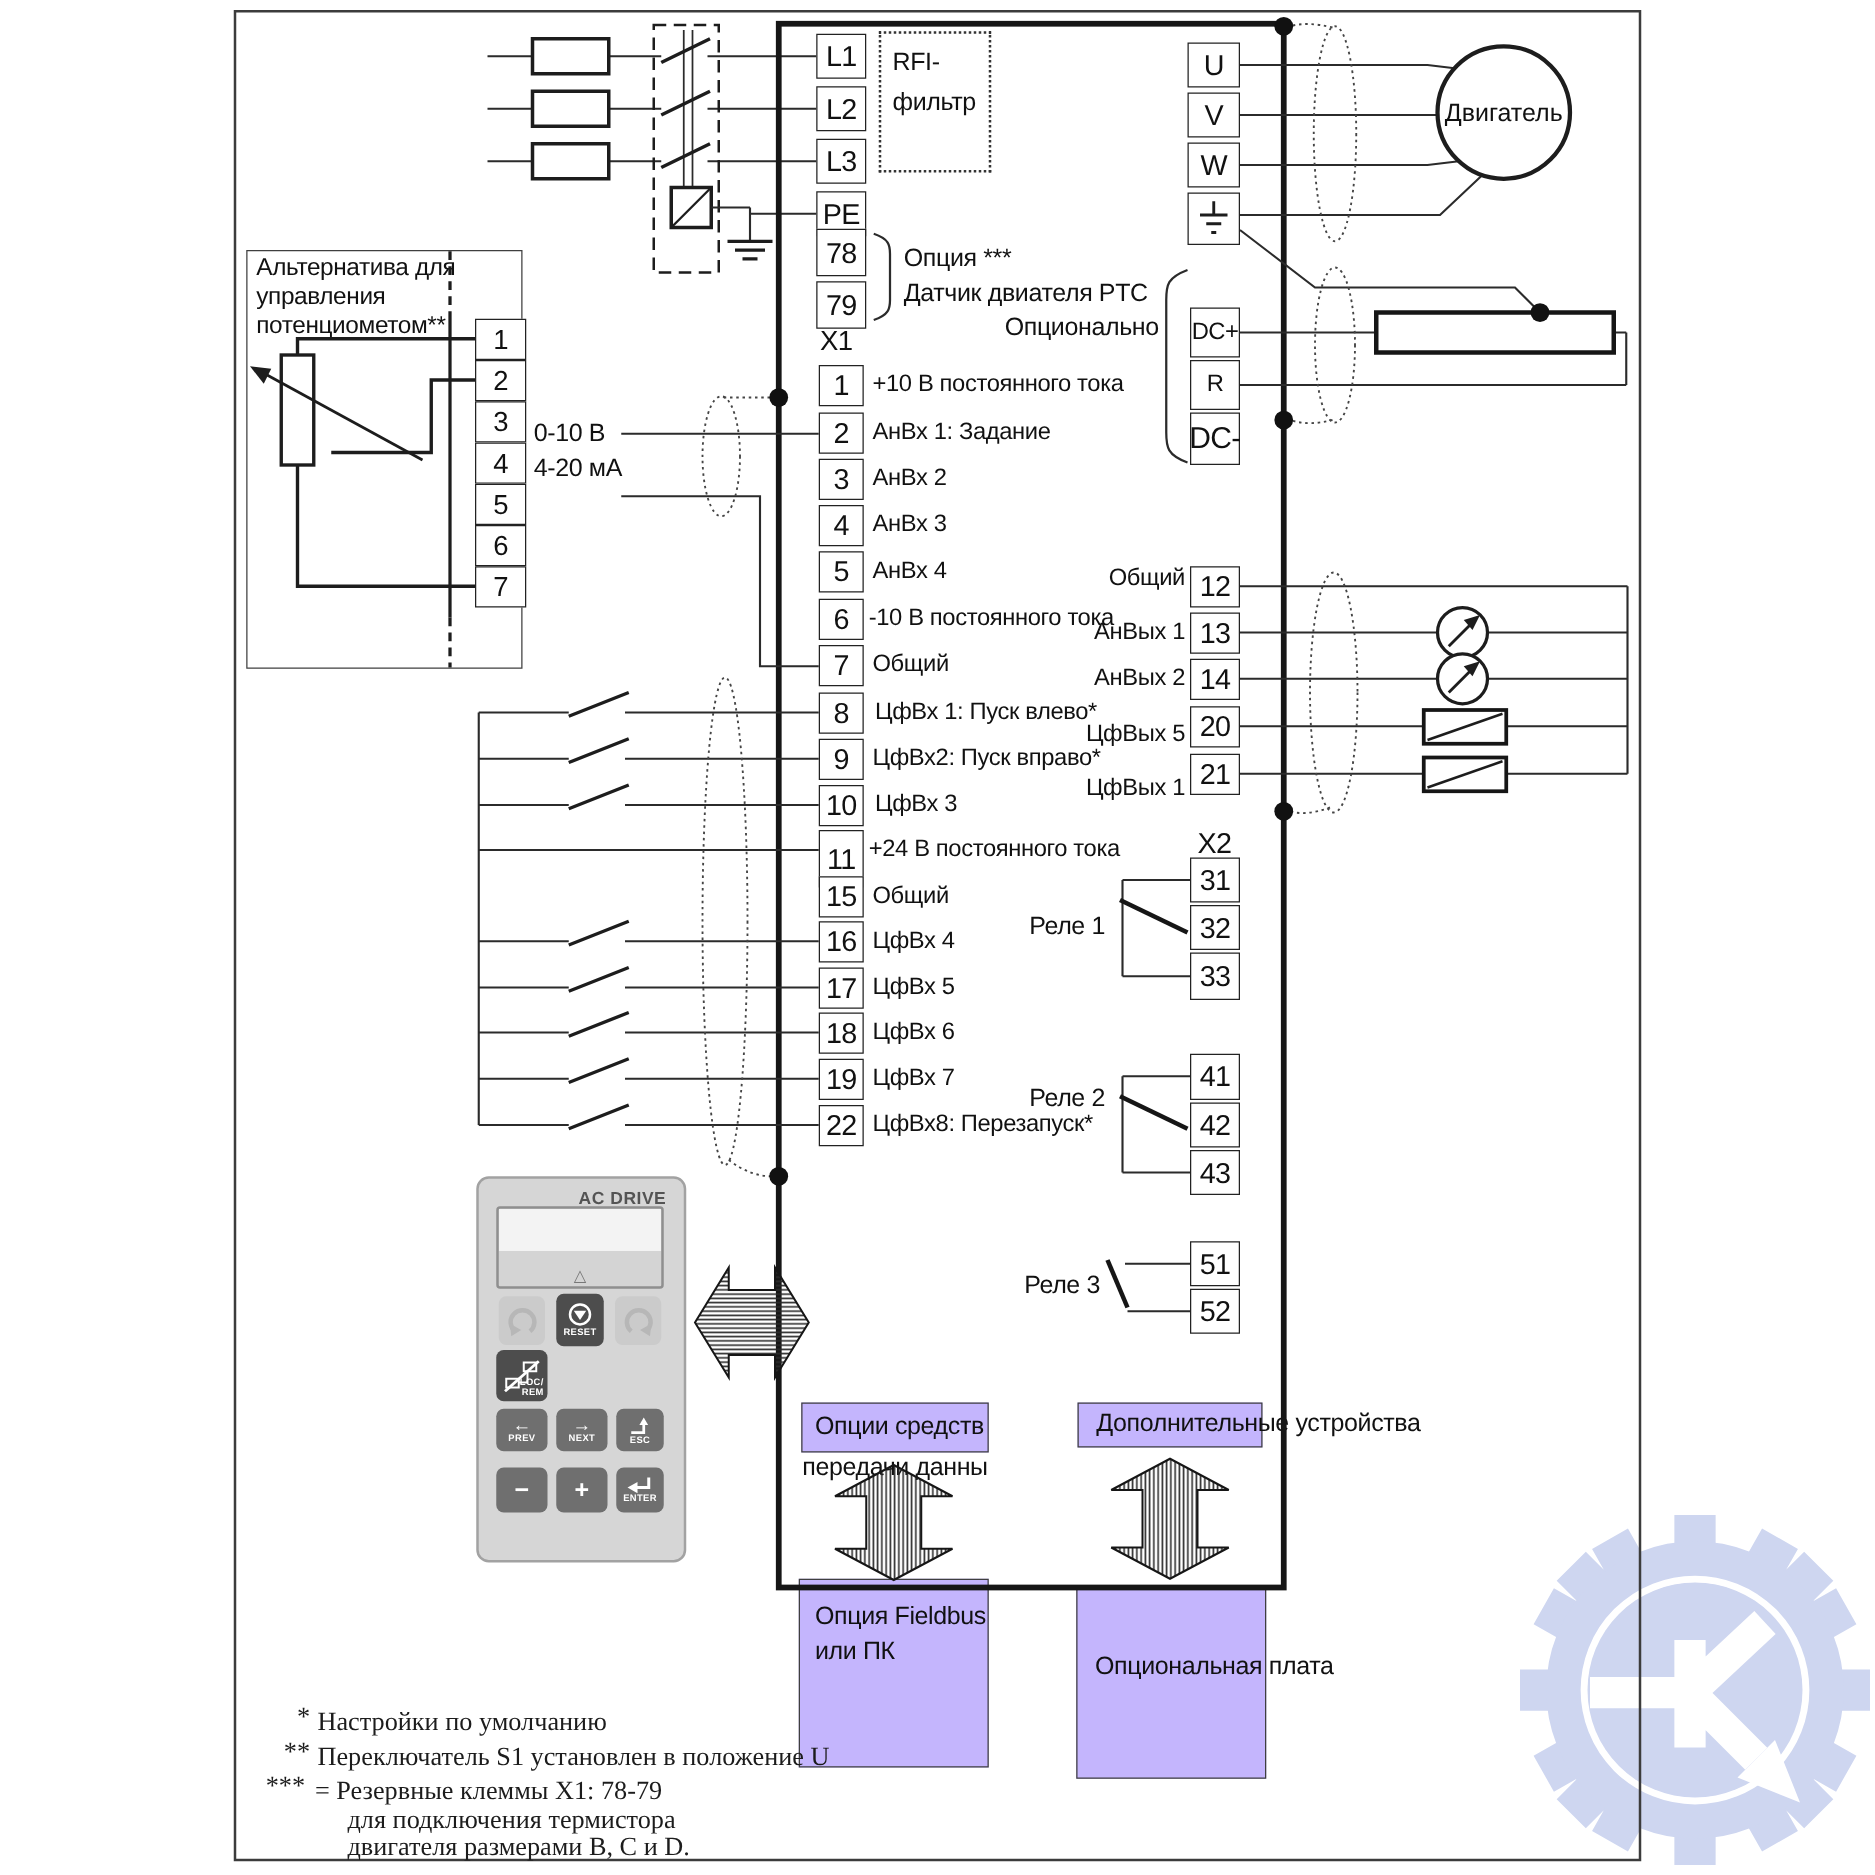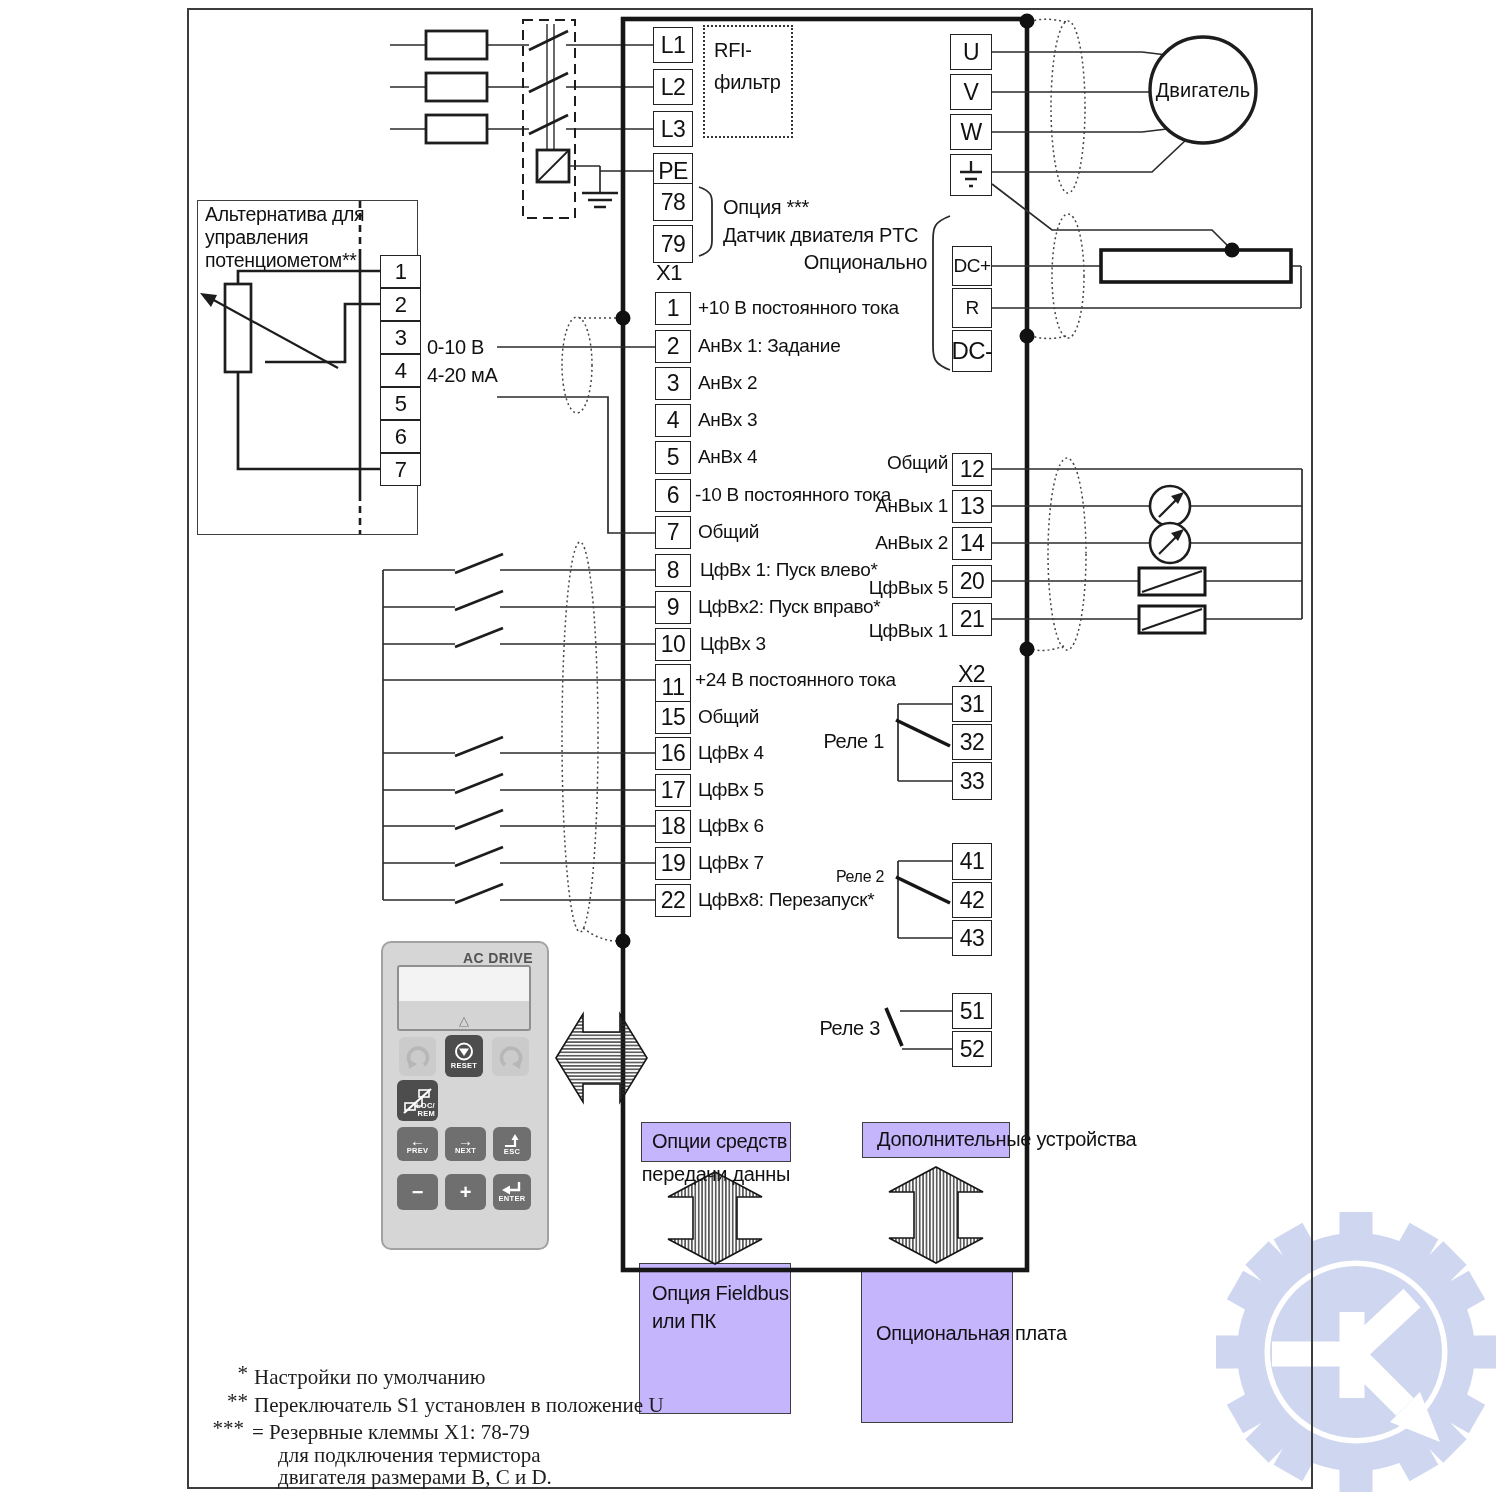--- a/index.html
+++ b/index.html
@@ -149,21 +149,21 @@
   <div class="tbox" style="left:952px;top:603px;width:40px;height:33px">21</div>
 
   <div class="hdr" style="left:958px;top:661px;font-size:23px">X2</div>
   <div class="tbox" style="left:952px;top:686px;width:40px;height:36px">31</div>
   <div class="tbox" style="left:952px;top:724px;width:40px;height:36px">32</div>
   <div class="tbox" style="left:952px;top:762px;width:40px;height:38px">33</div>
   <div class="rlab" style="left:794px;top:730px;width:90px;font-size:20px">Реле 1</div>
   <div class="tbox" style="left:952px;top:843px;width:40px;height:37px">41</div>
   <div class="tbox" style="left:952px;top:882px;width:40px;height:36px">42</div>
   <div class="tbox" style="left:952px;top:920px;width:40px;height:36px">43</div>
-  <div class="rlab" style="left:794px;top:868px;width:90px;font-size:16px">Реле 2</div>
+  <div class="rlab" style="left:794px;top:868px;width:90px;font-size:20px">Реле 2</div>
 
   <div class="hdr" style="left:955px;top:993px;font-size:23px">X3</div>
   <div class="tbox" style="left:952px;top:993px;width:40px;height:36px">51</div>
   <div class="tbox" style="left:952px;top:1031px;width:40px;height:36px">52</div>
   <div class="rlab" style="left:790px;top:1017px;width:90px;font-size:20px">Реле 3</div>
 
   <div id="keypad">
     <div id="kp-title">AC DRIVE</div>
     <div id="kp-lcd">
         <span class="tri">△</span>

